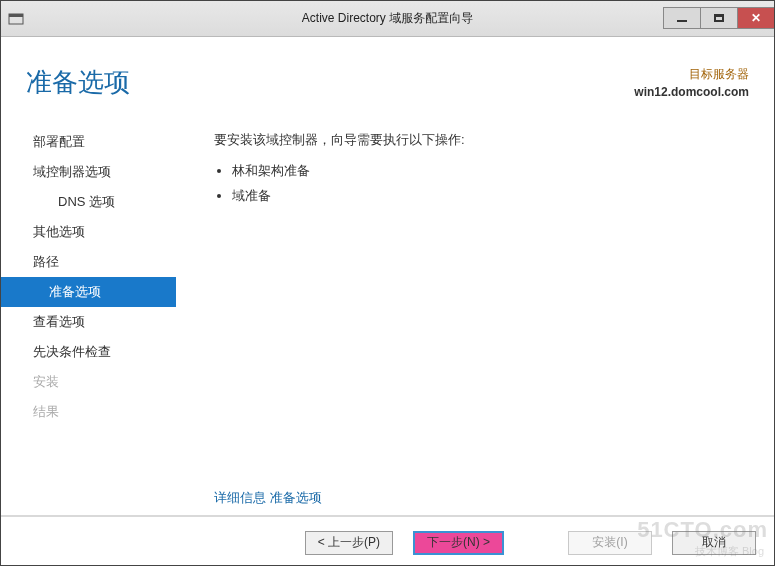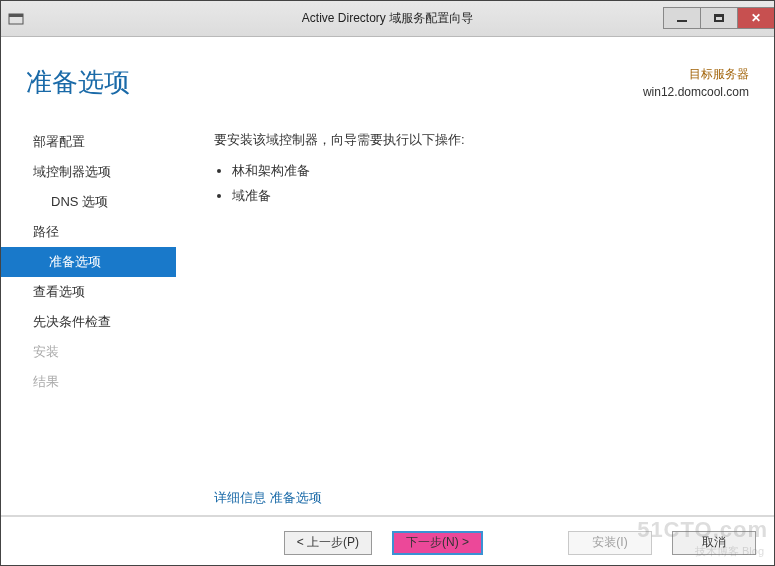--- a/index.html
+++ b/index.html
@@ -17,47 +17,47 @@
     .win-btn.close { background:#c75050; color:#fff; font-weight:bold; }
     .win-btn.min span, .win-btn.max span { display:block; }
     .min-glyph { width:10px; border-top:2px solid #333; margin-top:6px;}
     .max-glyph { width:10px; height:8px; border:2px solid #333; border-top-width:3px;}
 
     
     .header { display:flex; justify-content:space-between; padding: 28px 25px 16px 25px; }
     .page-title { font-size: 26px; color:#1a6aa8; font-weight:400; }
     .target-box { text-align:right; font-size:12px; color:#333; line-height:1.5; }
     .target-label { color:#a16207; }
-    .target-value { font-weight:normal; }
+    .target-value { font-weight:bold; }
 
     
     .sep { border:none; border-top:1px solid #d9d9d9; margin: 0; }
 
     
     .body { display:flex; height: 398px; }
 
     
     .sidebar { width: 175px; padding: 10px 0 10px 0; font-size:13px; }
     .nav-item { padding: 6px 10px 6px 32px; color:#333; cursor:default; }
-    .nav-item.sub { padding-left: 50px; }
+    .nav-item.sub { padding-left: 32px; margin-left: 25px; }
     .nav-item.active { background:#1979ca; color:#fff; padding-left:48px; }
     .nav-item.disabled { color:#aaa; }
 
     
     .main { flex:1; padding: 14px 22px 0 38px; position:relative; font-size:13px; color:#333;}
     .main .intro { margin-bottom: 10px; }
     .main ul { list-style: disc; padding-left: 18px; line-height:1.9; }
     .more-info { position:absolute; bottom:8px; left:38px; color:#1a6aa8; font-size:13px; }
     .more-info a { color:#1a6aa8; text-decoration:none; }
 
     
     .footer { height: 52px; border-top:1px solid #d9d9d9; display:flex; align-items:center; justify-content:flex-end; padding: 0 18px; gap:20px;}
     .btn { height: 24px; min-width:84px; padding: 0 12px; font-size:12px; border:1px solid #999; background:#f0f0f0; color:#333; display:inline-flex; align-items:center; justify-content:center;}
     .btn.primary { border:2px solid #3a92d4; background:#ec4899; }
-    .btn.disabled { color:#a0a0a0; border-color:#c9c9c9; background:#f7f7f7;margin-left:21px;}
+    .btn.disabled { color:#a0a0a0; border-color:#c9c9c9; background:#f7f7f7;}
     .btn-gap { width:24px; }
 
     .watermark { position:absolute; right:6px; bottom:22px; font-size:22px; color:rgba(120,120,120,0.25); font-weight:bold; letter-spacing:1px; pointer-events:none; font-family: Arial; }
     .watermark-sub { position:absolute; right:10px; bottom:6px; font-size:11px; color:rgba(120,120,120,0.25); pointer-events:none;}
   </style>
 </head>
 <body>
 
 <div class="titlebar">
   <div class="app-icon">
@@ -84,20 +84,21 @@
     <div class="target-label">目标服务器</div>
     <div class="target-value">win12.domcool.com</div>
   </div>
 </div>
 
 <div class="body">
   <div class="sidebar">
     <div class="nav-item">部署配置</div>
     <div class="nav-item">域控制器选项</div>
     <div class="nav-item sub">DNS 选项</div>
+    <div class="nav-item">其他选项</div>
     <div class="nav-item">路径</div>
     <div class="nav-item active">准备选项</div>
     <div class="nav-item">查看选项</div>
     <div class="nav-item">先决条件检查</div>
     <div class="nav-item disabled">安装</div>
     <div class="nav-item disabled">结果</div>
   </div>
 
   <div class="main">
     <div class="intro">要安装该域控制器，向导需要执行以下操作:</div>

